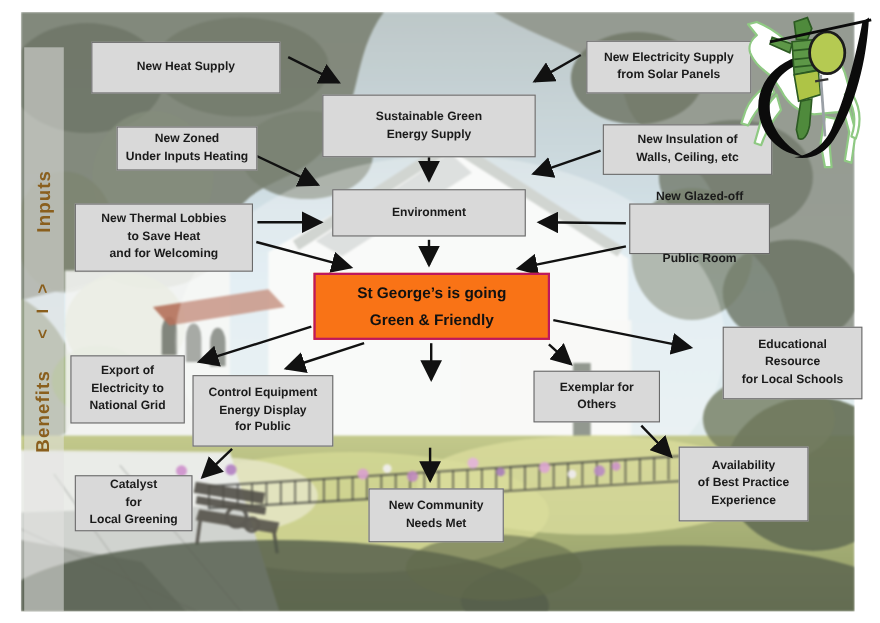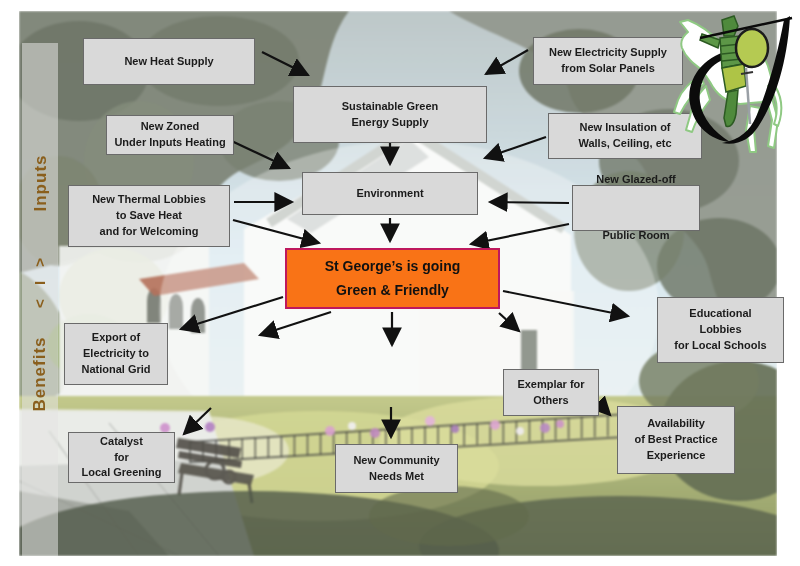--- a/index.html
+++ b/index.html
@@ -29,21 +29,21 @@
   #b-sustain{left:293px;top:86px;width:194px;height:57px;}
   #b-zoned{left:90px;top:115px;width:128px;height:40px;margin-left:16px;}
   #b-insul{left:548px;top:113px;width:154px;height:46px;}
   #b-lobbies{left:68px;top:185px;width:162px;height:62px;}
   #b-warm{left:302px;top:172px;width:176px;height:43px;}
   #b-glazed{left:572px;top:185px;width:128px;height:46px;gap:40px;}
   #b-central{left:285px;top:248px;width:215px;height:61px;}
   #b-export{left:64px;top:323px;width:104px;height:62px;}
   #b-control{left:175px;top:341px;width:128px;height:65px;}
   #b-space{left:325px;top:352px;width:152px;height:51px;}
-  #b-exemplar{left:503px;top:337px;width:96px;height:47px;margin-top:32px;}
+  #b-exemplar{left:485px;top:337px;width:115px;height:47px;}
   #b-edu{left:637px;top:297px;width:127px;height:66px;margin-left:20px;}
   #b-avail{left:617px;top:406px;width:118px;height:68px;}
   #b-catalyst{left:68px;top:432px;width:107px;height:51px;}
   #b-needs{left:335px;top:444px;width:123px;height:49px;}
 </style>
 </head>
 <body>
 
 <div class="slide">
 
@@ -251,27 +251,32 @@
   </div>
   <div class="node green" id="b-central">
     <span>St George’s is going</span>
     <span>Green &amp; Friendly</span>
   </div>
   <div class="node" id="b-export">
     <span>Export of</span>
     <span>Electricity to</span>
     <span>National Grid</span>
   </div>
+  <div class="node" id="b-control">
+    <span>Control Equipment</span>
+    <span>Energy Display</span>
+    <span>for Public</span>
+  </div>
   <div class="node" id="b-exemplar">
     <span>Exemplar for</span>
     <span>Others</span>
   </div>
   <div class="node" id="b-edu">
     <span>Educational</span>
-    <span>Lobbies</span>
+    <span>Resource</span>
     <span>for Local Schools</span>
   </div>
   <div class="node" id="b-avail">
     <span>Availability</span>
     <span>of Best Practice</span>
     <span>Experience</span>
   </div>
   <div class="node" id="b-catalyst">
     <span>Catalyst</span>
     <span>for</span>

